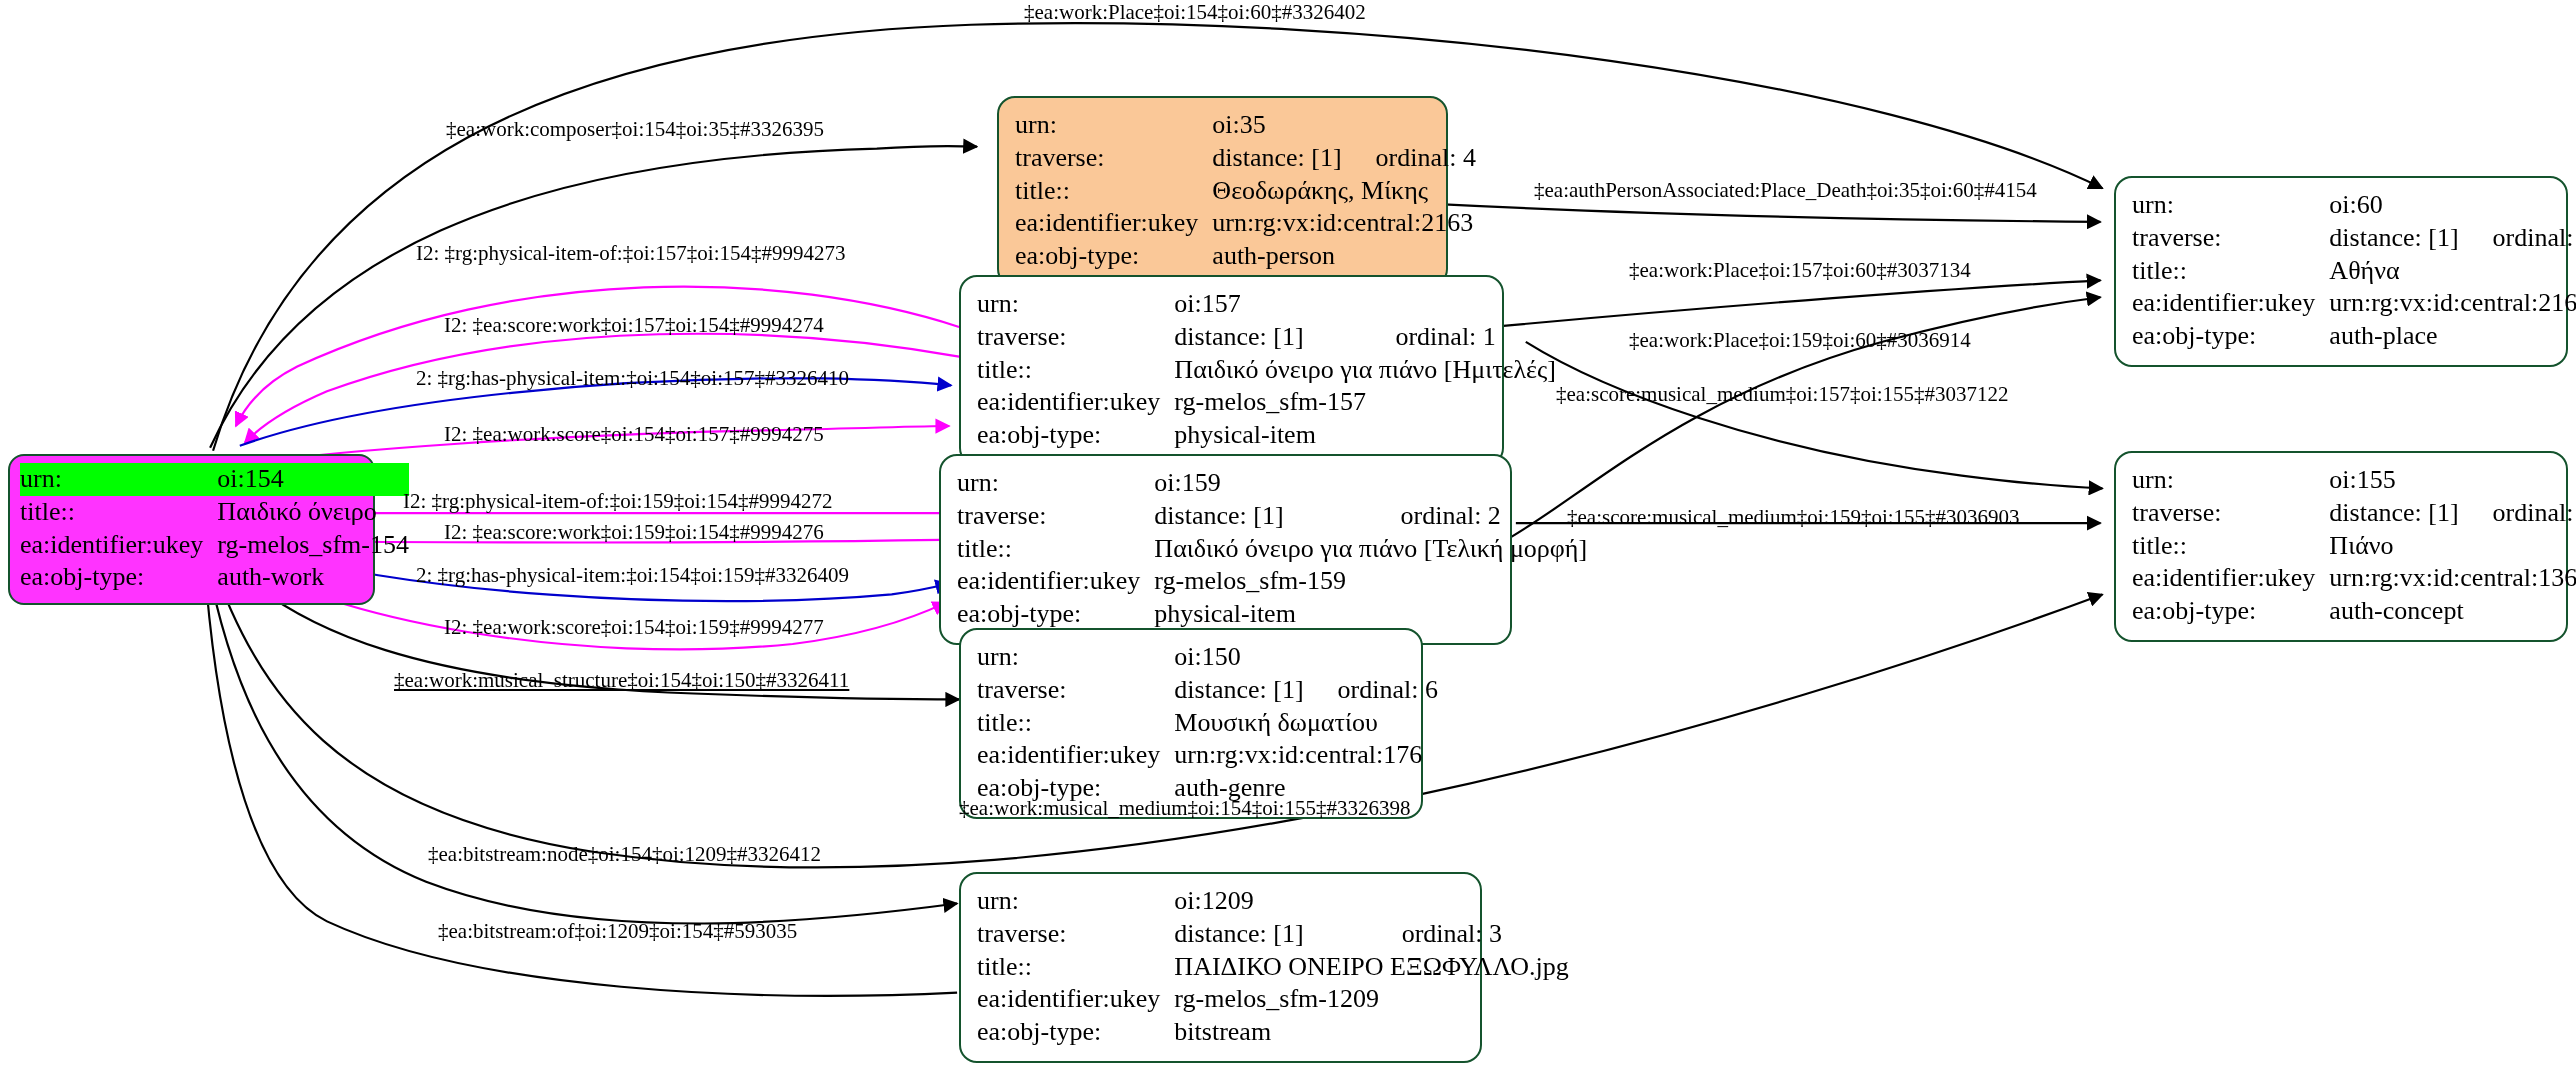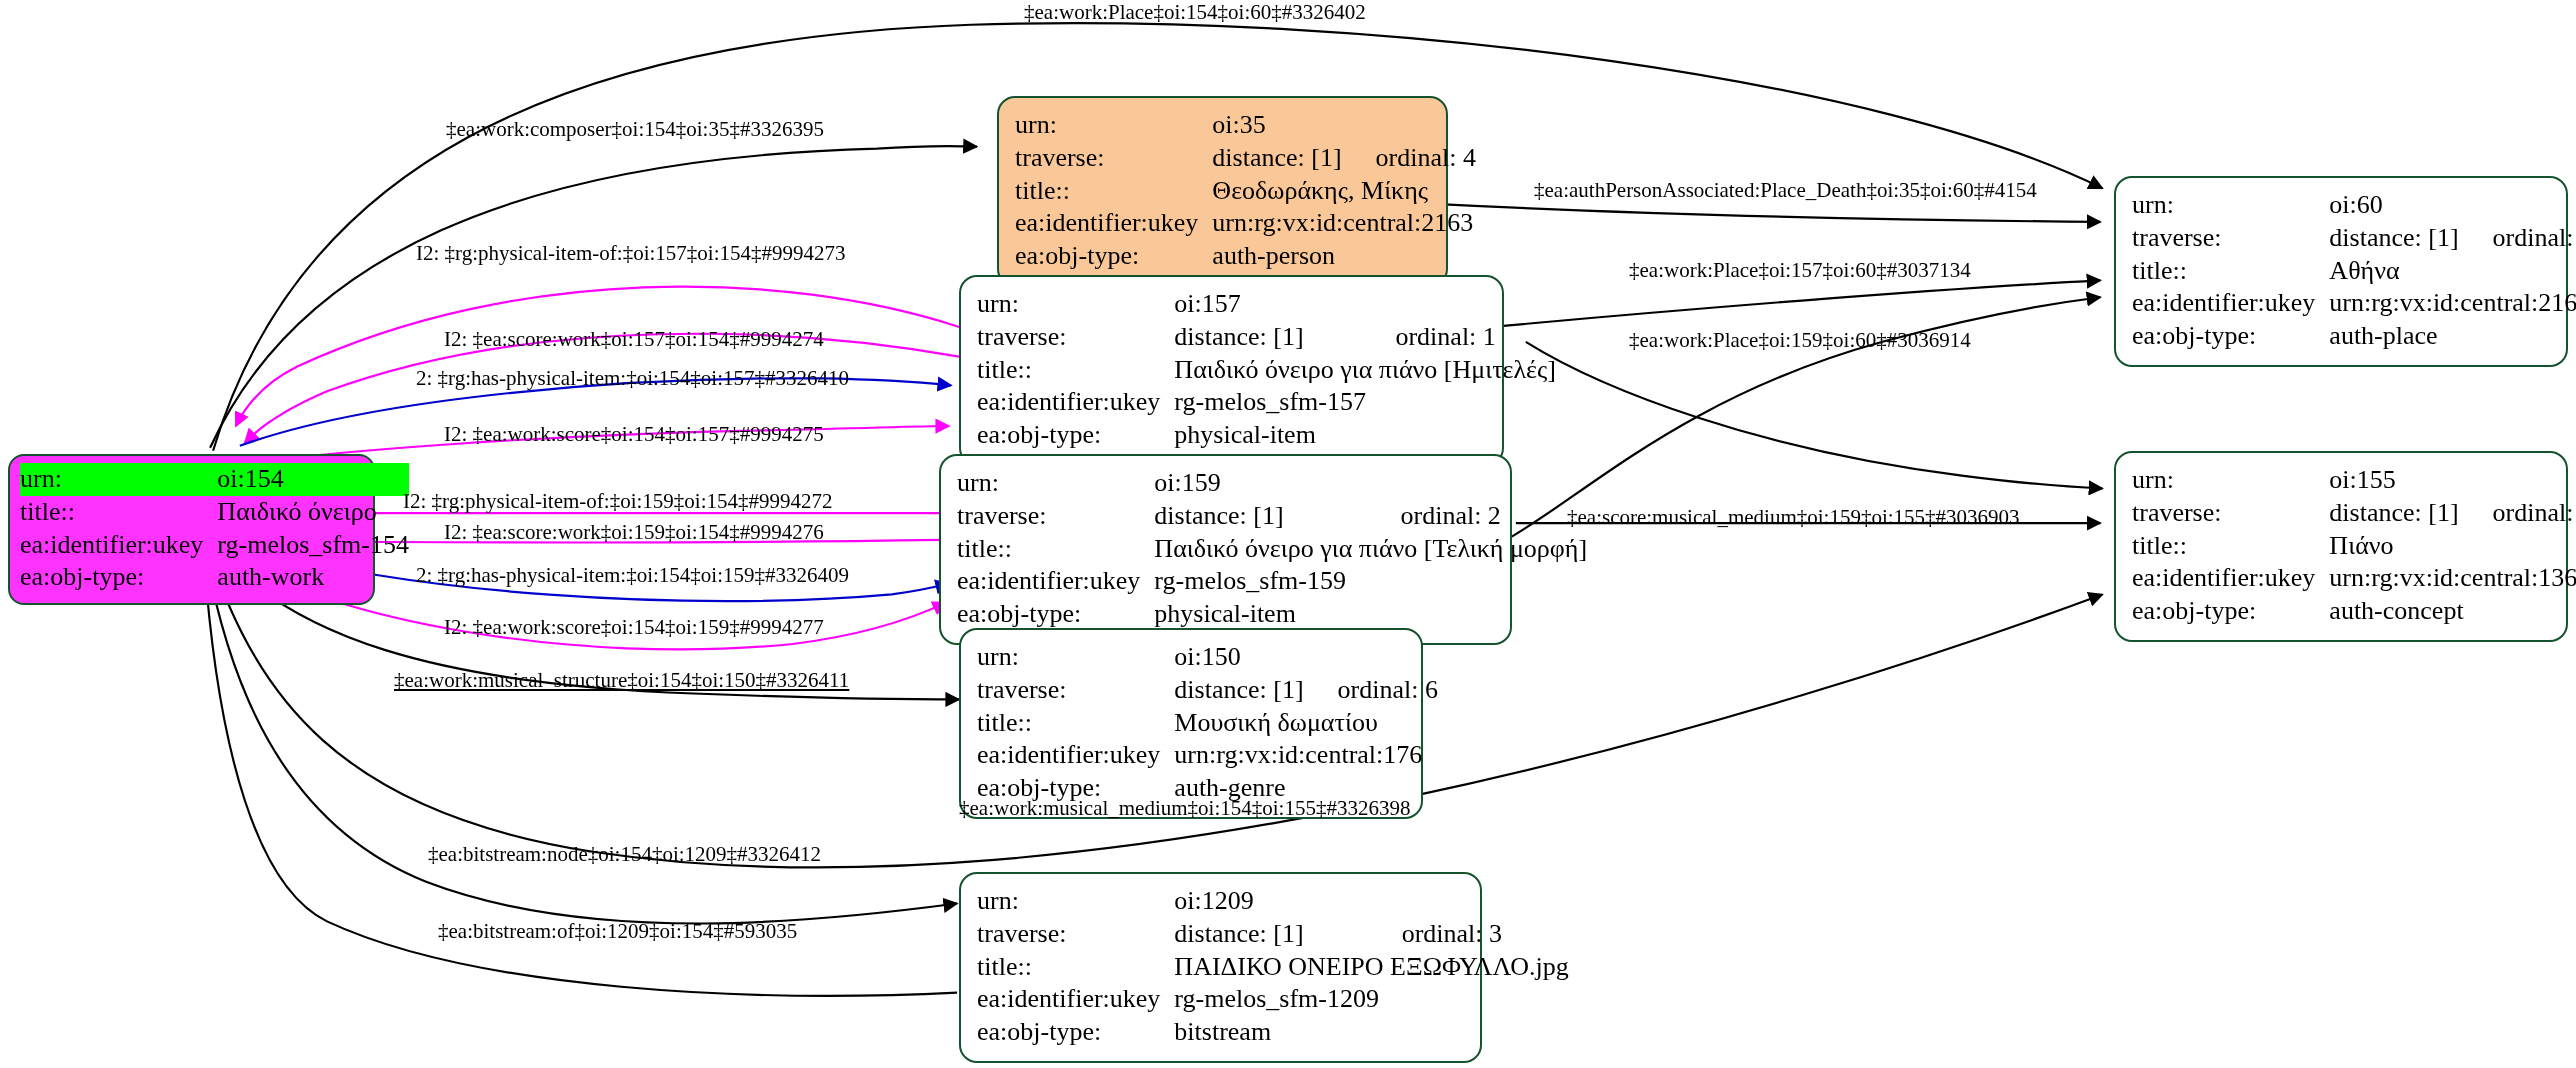--- a/index.html
+++ b/index.html
@@ -351,32 +351,33 @@
         <td class="k">ea:obj-type:</td>
         <td class="v" colspan="2">auth-concept</td>
       </tr>
     </tbody>
       </table>
   </div>
 
   <div class="elabel" style="left:1024px; top:2px;">‡ea:work:Place‡oi:154‡oi:60‡#3326402</div>
   <div class="elabel" style="left:446px;  top:119px;">‡ea:work:composer‡oi:154‡oi:35‡#3326395</div>
   <div class="elabel" style="left:416px;  top:243px;">I2: ‡rg:physical-item-of:‡oi:157‡oi:154‡#9994273</div>
-  <div class="elabel" style="left:444px;  top:329px;">I2: ‡ea:score:work‡oi:157‡oi:154‡#9994274</div>
+  <div class="elabel" style="left:444px;  top:315px;">I2: ‡ea:score:work‡oi:157‡oi:154‡#9994274</div>
   <div class="elabel" style="left:416px;  top:368px;">2: ‡rg:has-physical-item:‡oi:154‡oi:157‡#3326410</div>
   <div class="elabel" style="left:444px;  top:424px;">I2: ‡ea:work:score‡oi:154‡oi:157‡#9994275</div>
   <div class="elabel" style="left:403px;  top:491px;">I2: ‡rg:physical-item-of:‡oi:159‡oi:154‡#9994272</div>
   <div class="elabel" style="left:444px;  top:522px;">I2: ‡ea:score:work‡oi:159‡oi:154‡#9994276</div>
   <div class="elabel" style="left:416px;  top:565px;">2: ‡rg:has-physical-item:‡oi:154‡oi:159‡#3326409</div>
   <div class="elabel" style="left:444px;  top:617px;">I2: ‡ea:work:score‡oi:154‡oi:159‡#9994277</div>
   <div class="elabel" style="left:394px;  top:670px;text-decoration:underline;">‡ea:work:musical_structure‡oi:154‡oi:150‡#3326411</div>
   <div class="elabel" style="left:959px;  top:798px;">‡ea:work:musical_medium‡oi:154‡oi:155‡#3326398</div>
   <div class="elabel" style="left:428px;  top:844px;text-align:center;">‡ea:bitstream:node‡oi:154‡oi:1209‡#3326412</div>
   <div class="elabel" style="left:438px;  top:921px;">‡ea:bitstream:of‡oi:1209‡oi:154‡#593035</div>
   <div class="elabel" style="left:1534px; top:180px;">‡ea:authPersonAssociated:Place_Death‡oi:35‡oi:60‡#4154</div>
   <div class="elabel" style="left:1629px; top:260px;">‡ea:work:Place‡oi:157‡oi:60‡#3037134</div>
   <div class="elabel" style="left:1629px; top:330px;">‡ea:work:Place‡oi:159‡oi:60‡#3036914</div>
+  <div class="elabel" style="left:1556px; top:384px;">‡ea:score:musical_medium‡oi:157‡oi:155‡#3037122</div>
   <div class="elabel" style="left:1567px; top:507px;">‡ea:score:musical_medium‡oi:159‡oi:155‡#3036903</div>
 
   <div class="footer" style="left:1187px; top:1072px;">root: 154 nodes count: 8</div>
 
 </div>
 
 
 </body></html>

